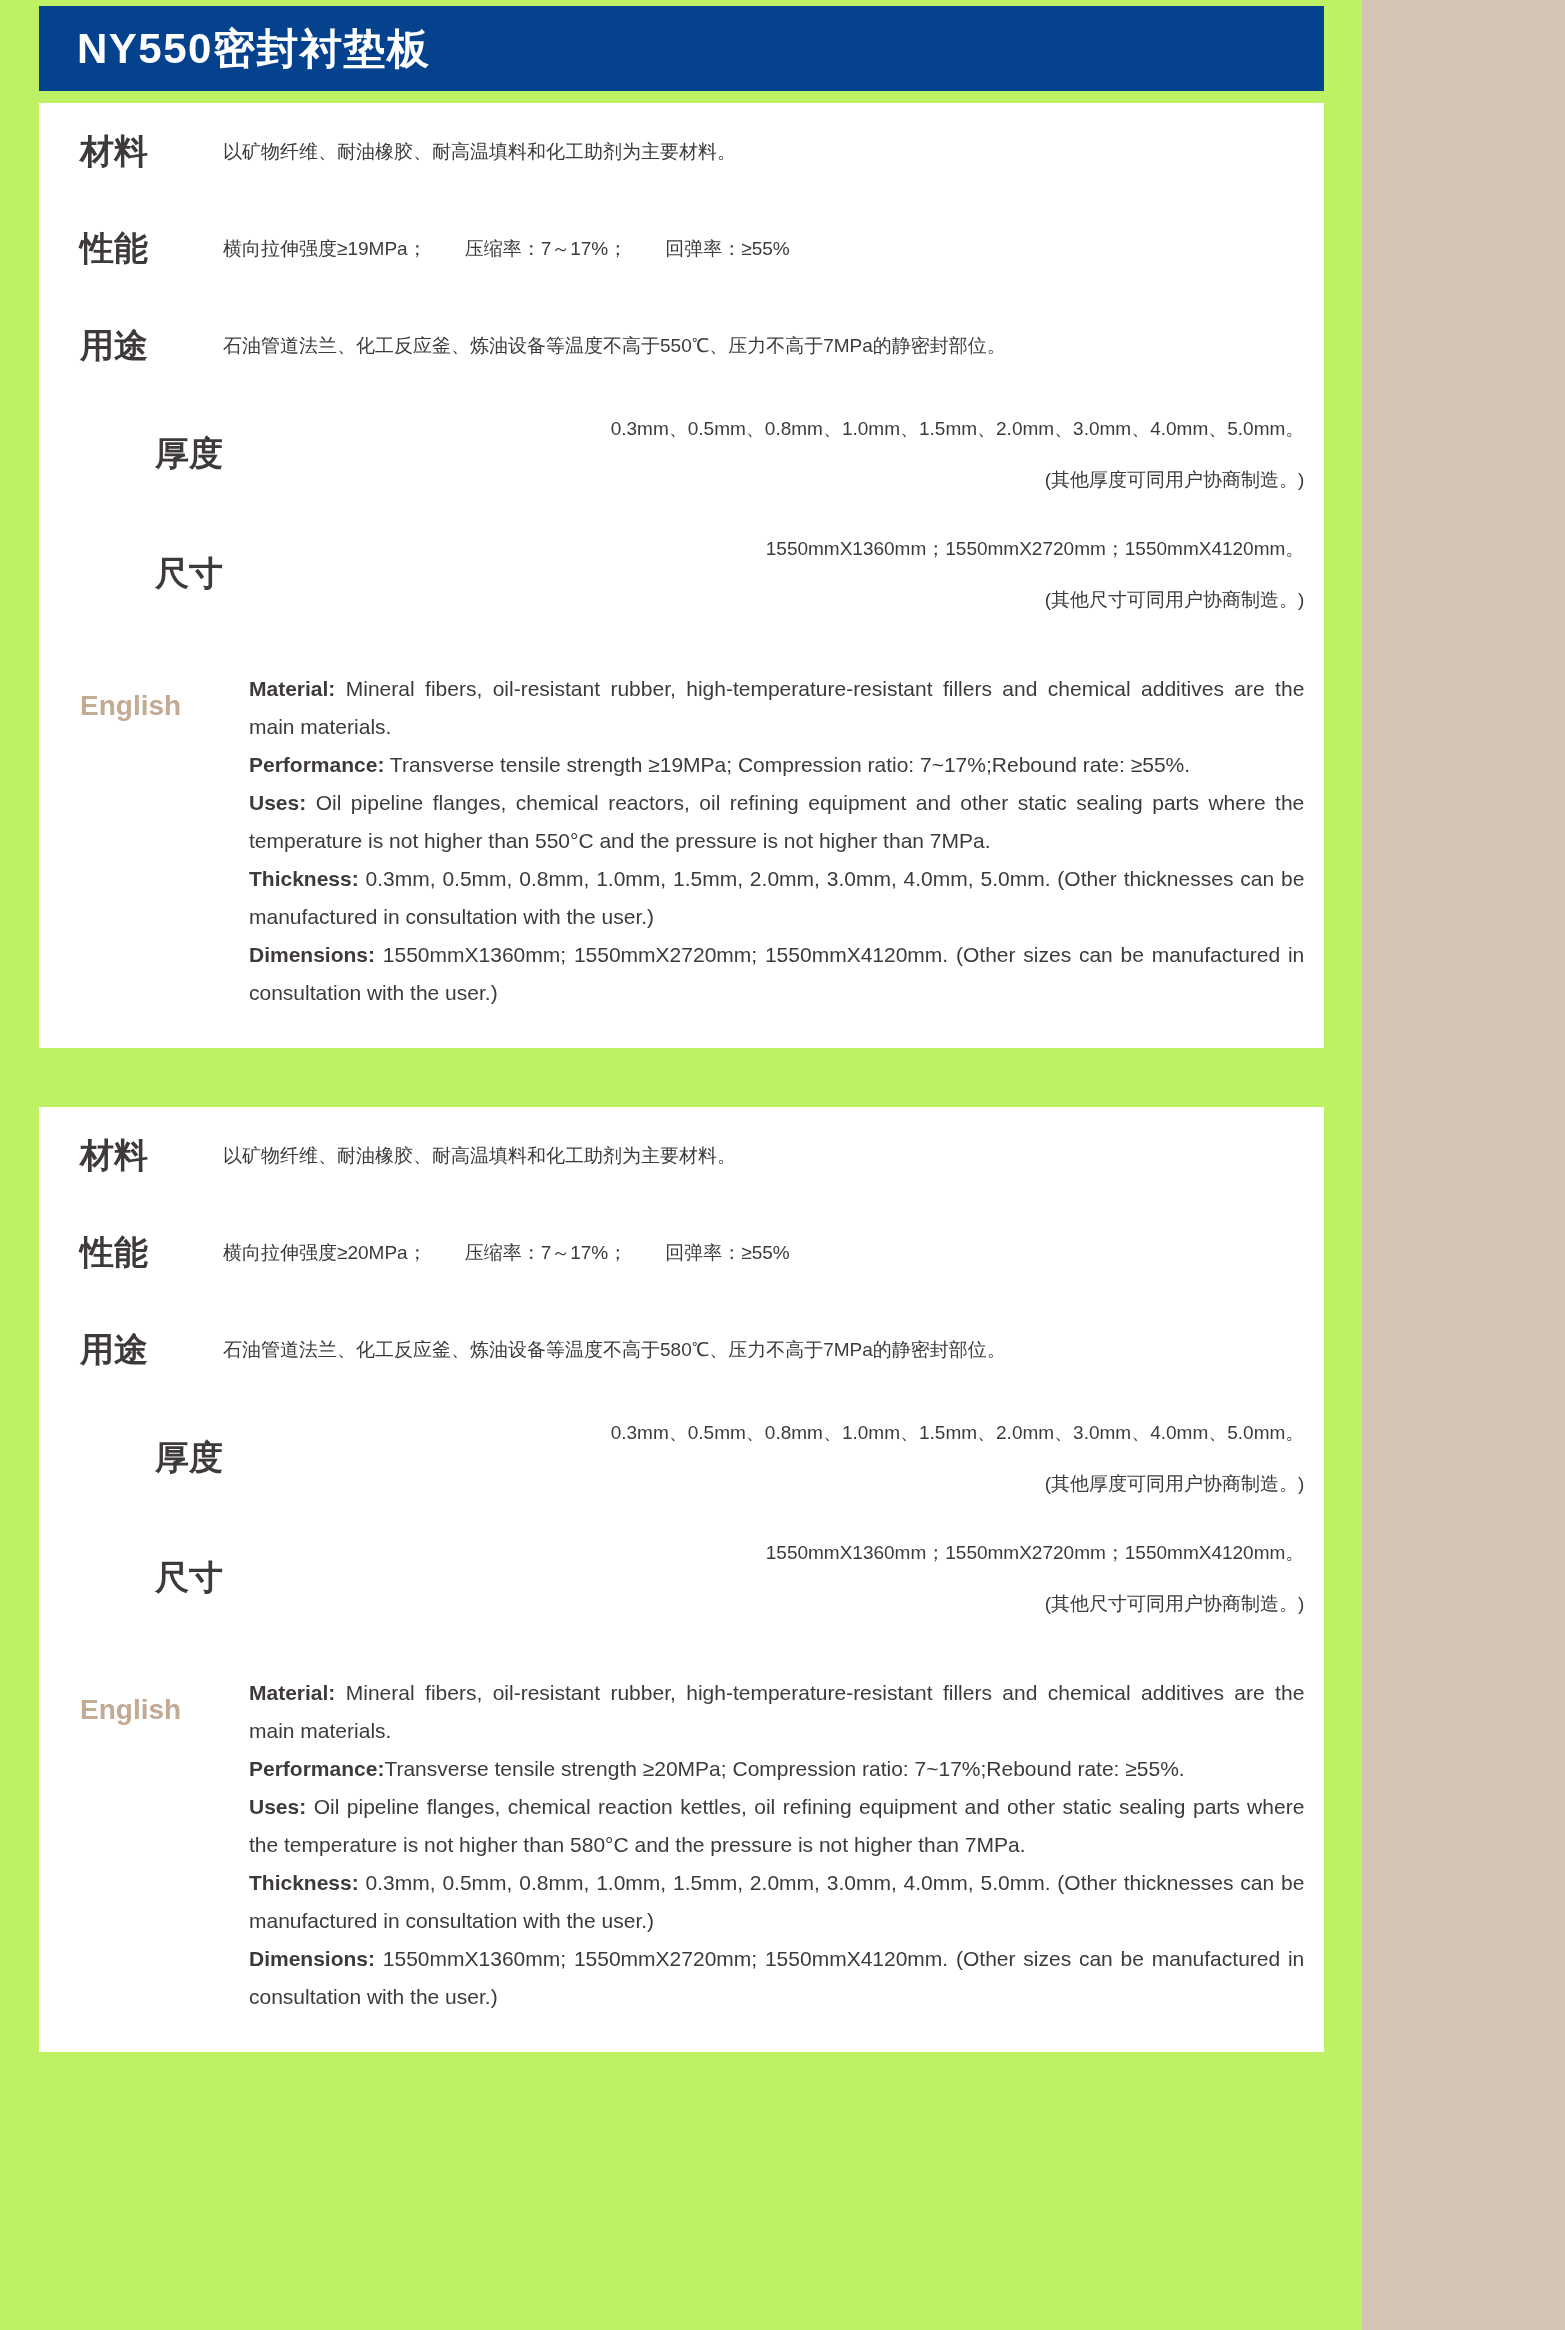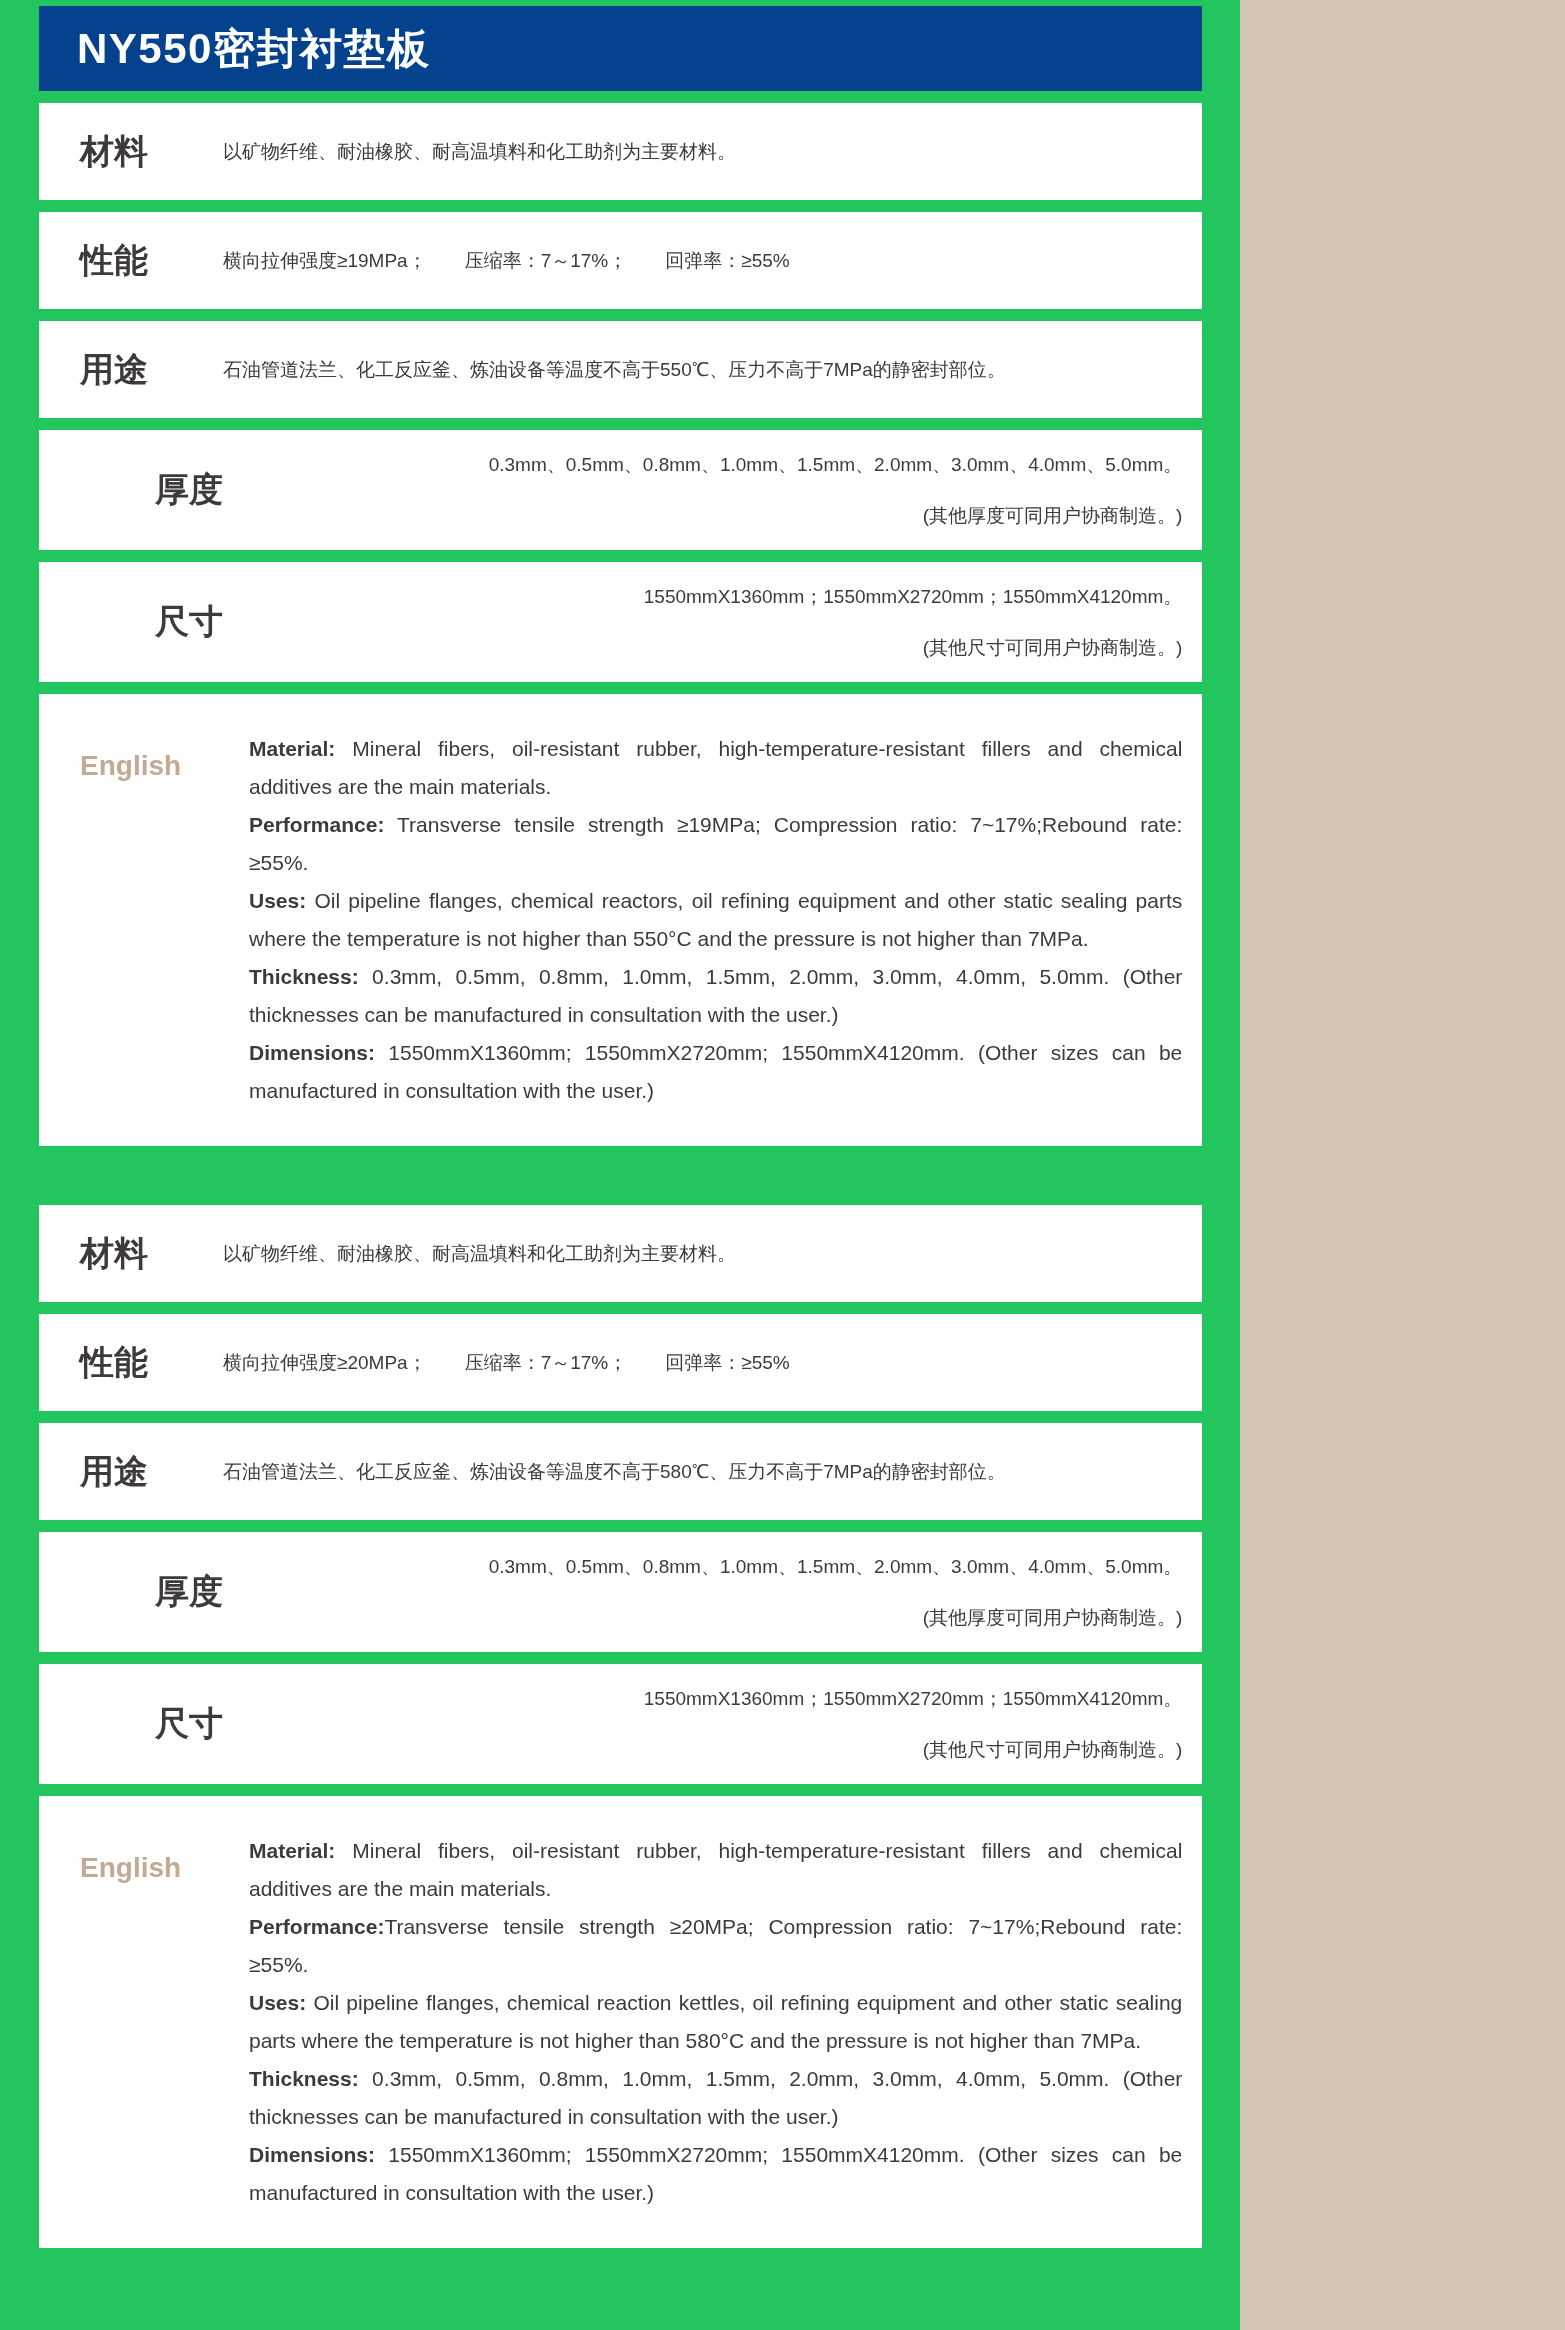--- a/index.html
+++ b/index.html
@@ -1,22 +1,22 @@
 <!DOCTYPE html>
 <html style="font-size:12px"><head>
 <meta charset="utf-8">
 <style>
   * { margin: 0; padding: 0; box-sizing: border-box; }
   html, body { background: #d3c4b5; }
   body { font-family: "Liberation Sans", sans-serif; color: #3e3a39; }
 
   .page {
-    width: 1240px;
+    width: 1362px;
     height: 2330px;
-    background: #22c55e;
+    background: #bef264;
     padding: 6px 38px 0 39px;
     overflow: hidden;
   }
 
   .section { margin-bottom: 59px; }
 
   .header-bar {
     background: #05428e;
     height: 85px;
     display: flex;
@@ -29,21 +29,20 @@
     font-size: 42px;
     font-weight: bold;
     letter-spacing: 1.5px;
   }
 
   .spec-row {
     background: #ffffff;
     display: flex;
     align-items: center;
     min-height: 97px;
-    margin-bottom: 12px;
     padding: 6px 19.7px 6px 0;
   }
   .spec-row.two-line { min-height: 120px; text-align: right; }
 
   .row-label {
     width: 184px;
     padding-left: 41px;
     flex-shrink: 0;
     font-size: 34px;
     font-weight: bold;

